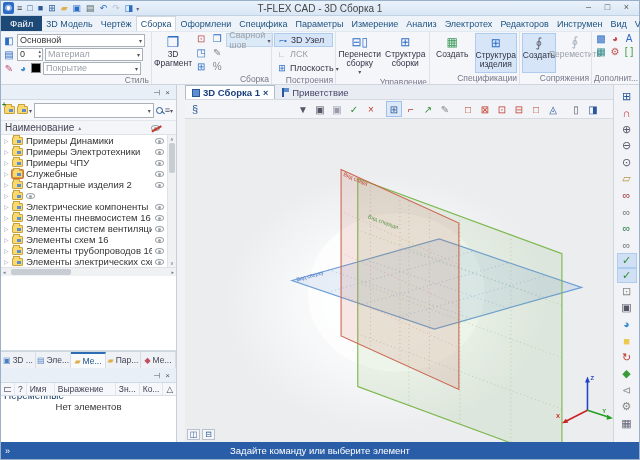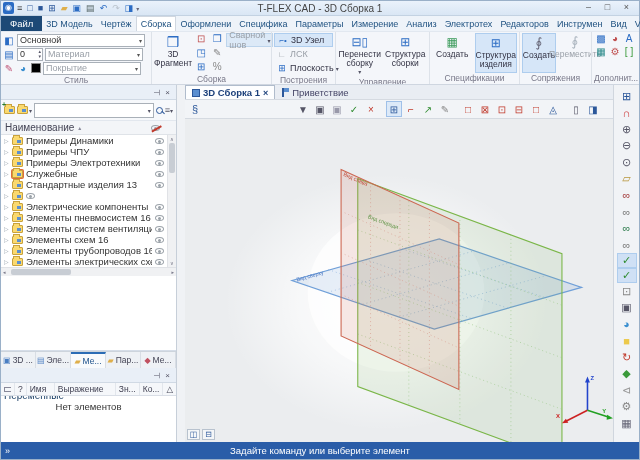--- a/index.html
+++ b/index.html
@@ -37,21 +37,21 @@
     position:relative; display:inline-block; }
   .mag::after { content:""; position:absolute; width:4px; height:1.4px; background:#2b579a;
     transform:rotate(45deg); right:-3px; bottom:-1px; }
 
   
   .ribbon { height:53px; flex:0 0 53px; background:#f4f6fa; border-bottom:1px solid #cfd6e0;
     display:flex; align-items:stretch; overflow:hidden; }
   .rgroup { display:flex; flex-direction:column; padding:1px 2px 0 2px; position:relative; }
   .rgroup + .rgroup { border-left:1px solid #dde2e9; }
   .rg-body { flex:1; display:flex; }
-  .rg-label { height:11px; text-align:center; font-size:8.5px; color:#778;
+  .rg-label { height:11px; text-align:right; font-size:8.5px; color:#778;
     line-height:10px; }
   .ricon { display:inline-block; font-size:10px; line-height:11px; text-align:center;
     min-width:12px; }
   .combo { background:#fff; border:1px solid #a9b0b8; height:13px; display:inline-flex;
     align-items:center; font-size:9px; padding:0 2px; justify-content:space-between; }
   .combo .cval { overflow:hidden; white-space:nowrap; }
   .combo i { font-style:normal; font-size:6px; color:#555; margin-left:2px; }
   .combo.gray .cval { color:#9aa0a8; }
   .stl-row { display:flex; align-items:center; gap:2px; height:14px; }
   .spinbox { background:#fff; border:1px solid #a9b0b8; height:13px; width:26px;
@@ -441,42 +441,42 @@
             <div class="tree-row">
               <span class="exp">▷</span>
               <span class="folder"></span>
               <span class="tlabel">Примеры Динамики</span>
               <span class="eye"></span>
             </div>
 
             <div class="tree-row">
               <span class="exp">▷</span>
               <span class="folder"></span>
+              <span class="tlabel">Примеры Электротехники</span>
+              <span class="eye"></span>
+            </div>
+
+            <div class="tree-row">
+              <span class="exp">▷</span>
+              <span class="folder"></span>
               <span class="tlabel">Примеры ЧПУ</span>
               <span class="eye"></span>
             </div>
 
-            <div class="tree-row">
-              <span class="exp">▷</span>
-              <span class="folder"></span>
-              <span class="tlabel">Примеры Электротехники</span>
-              <span class="eye"></span>
-            </div>
-
             <div class="tree-row sel-folder">
               <span class="exp">▷</span>
               <span class="folder"></span>
               <span class="tlabel">Служебные</span>
               <span class="eye"></span>
             </div>
 
             <div class="tree-row">
               <span class="exp">▷</span>
               <span class="folder"></span>
-              <span class="tlabel">Стандартные изделия 13</span>
+              <span class="tlabel">Стандартные изделия 2</span>
               <span class="eye"></span>
             </div>
 
             <div class="tree-row">
               <span class="exp">▷</span>
               <span class="folder"></span>
               <span class="eye"></span>
             </div>
 
             <div class="tree-row">

